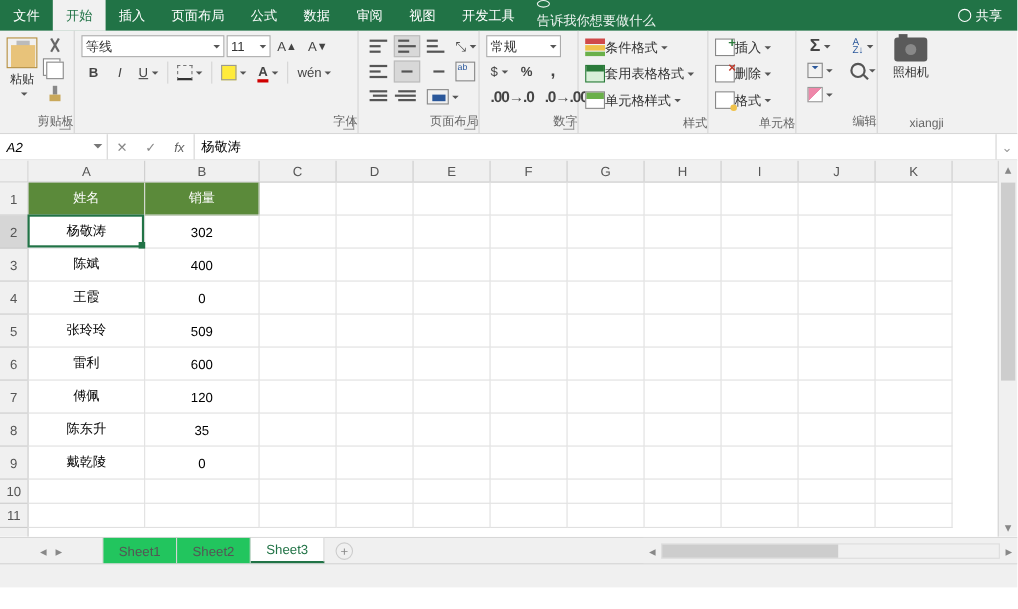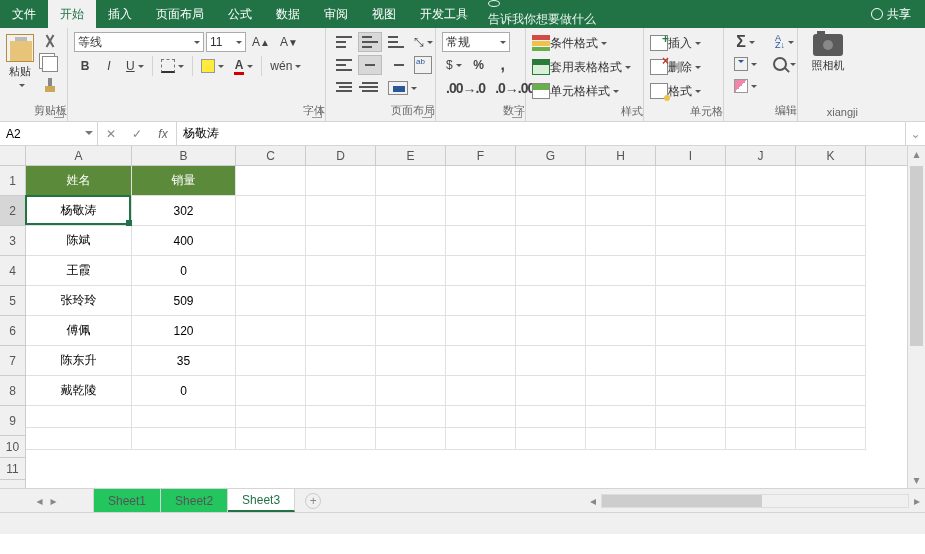--- a/index.html
+++ b/index.html
@@ -59,21 +59,21 @@
 .del-ic{border:1px solid #888;background:#fff;position:relative;} .del-ic::after{content:"×";color:#c0392b;position:absolute;right:-2px;top:-6px;font-weight:bold;}
 .fmt-ic{border:1px solid #888;background:#fff;position:relative;} .fmt-ic::after{content:"";position:absolute;right:-3px;bottom:-3px;width:6px;height:6px;background:#f0c24a;border-radius:50%;}
 .sum-ic::before{content:"Σ";font-size:16px;font-weight:bold;color:#444;}
 .fill2-ic{width:14px;height:14px;border:1px solid #888;position:relative;} .fill2-ic::after{content:"";position:absolute;left:3px;top:2px;border:3px solid transparent;border-top-color:#2a579a;}
 .clear-ic{width:14px;height:14px;background:linear-gradient(135deg,#e8a 50%,#fff 50%);border:1px solid #999;}
 .sort-ic::before{content:"A";font-size:9px;color:#2a579a;} .sort-ic::after{content:"Z↓";font-size:9px;color:#2a579a;}
 .find-ic{width:14px;height:14px;border:2px solid #555;border-radius:50%;position:relative;} .find-ic::after{content:"";position:absolute;width:6px;height:2px;background:#555;right:-5px;bottom:-2px;transform:rotate(45deg);}
 .cam-ic{width:30px;height:22px;background:#5a5a5a;border-radius:3px;position:relative;} .cam-ic::before{content:"";position:absolute;width:10px;height:10px;border-radius:50%;background:#888;left:10px;top:6px;} .cam-ic::after{content:"";position:absolute;width:8px;height:4px;background:#5a5a5a;left:4px;top:-3px;}
 
 .fbar{height:24px;border-bottom:1px solid #d4d4d4;display:flex;align-items:stretch;background:#fff;}
-.namebox{width:98px;border-right:1px solid #d4d4d4;display:flex;align-items:center;padding:0 6px;position:relative;}
+.namebox{width:98px;border-right:1px solid #d4d4d4;display:flex;align-items:center;padding:0 6px;position:relative;font-style:italic;}
 .namebox .arrow{position:absolute;right:4px;border:4px solid transparent;border-top-color:#777;top:9px;}
 .fx-btns{display:flex;align-items:center;border-right:1px solid #d4d4d4;}
 .fx-btn{width:26px;display:flex;align-items:center;justify-content:center;color:#888;cursor:pointer;}
 .fx-label{font-style:italic;color:#666;}
 .fcontent{flex:1;padding:0 6px;display:flex;align-items:center;}
 .fexpand{width:20px;border-left:1px solid #d4d4d4;display:flex;align-items:center;justify-content:center;color:#999;}
 
 .grid-wrap{position:relative;height:342px;overflow:hidden;background:#fff;}
 .corner{position:absolute;left:0;top:0;width:26px;height:20px;background:#f0f0f0;border-right:1px solid #ccc;border-bottom:1px solid #ccc;}
 .colhdrs{position:absolute;left:26px;top:0;right:18px;height:20px;display:flex;background:#f0f0f0;border-bottom:1px solid #ccc;}
@@ -462,20 +462,33 @@
         <div class="cell colRest"></div>
         <div class="cell colRest"></div>
         <div class="cell colRest"></div>
         <div class="cell colRest"></div>
         <div class="cell colRest"></div>
         <div class="cell colRest"></div>
         <div class="cell colRest"></div>
         <div class="cell colRest"></div>
       </div>
     <div class="row">
+        <div class="cell colA">雷利</div>
+        <div class="cell colB">600</div>
+        <div class="cell colRest"></div>
+        <div class="cell colRest"></div>
+        <div class="cell colRest"></div>
+        <div class="cell colRest"></div>
+        <div class="cell colRest"></div>
+        <div class="cell colRest"></div>
+        <div class="cell colRest"></div>
+        <div class="cell colRest"></div>
+        <div class="cell colRest"></div>
+      </div>
+    <div class="row">
         <div class="cell colA">傅佩</div>
         <div class="cell colB">120</div>
         <div class="cell colRest"></div>
         <div class="cell colRest"></div>
         <div class="cell colRest"></div>
         <div class="cell colRest"></div>
         <div class="cell colRest"></div>
         <div class="cell colRest"></div>
         <div class="cell colRest"></div>
         <div class="cell colRest"></div>

